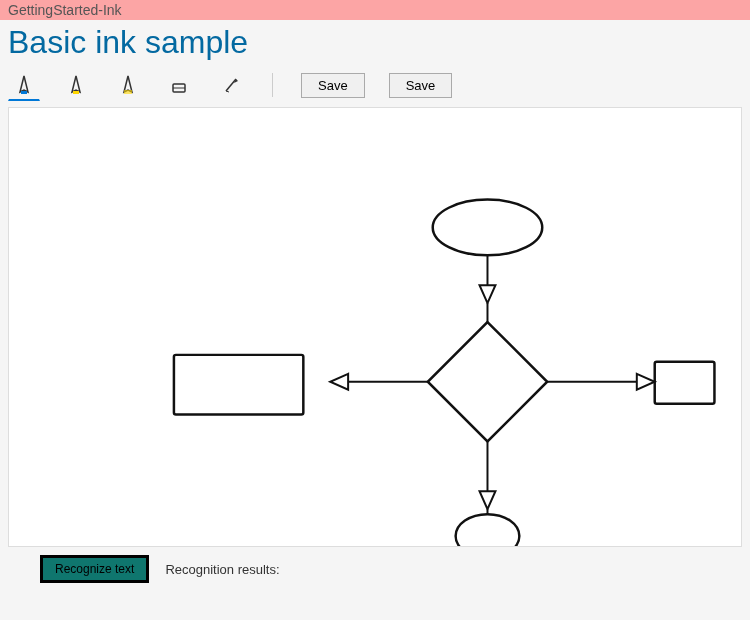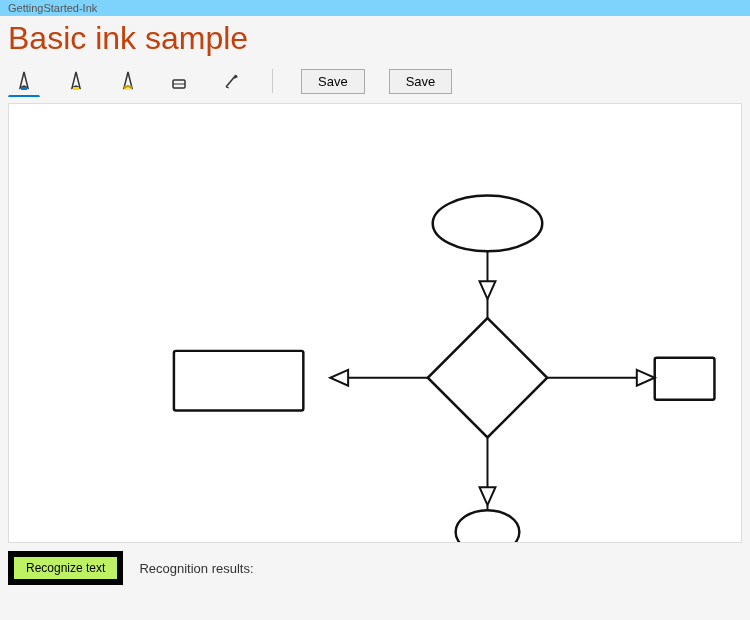--- a/index.html
+++ b/index.html
@@ -4,29 +4,29 @@
   <style>
     * { margin: 0; padding: 0; box-sizing: border-box; }
     body {
       font-family: 'Segoe UI', Arial, sans-serif;
       background: #f5f5f5;
       width: 750px;
       height: 620px;
       overflow: hidden;
     }
     .title-bar {
-      background: #7dd3fc;
+      background: #fca5a5;
       padding: 2px 8px;
-      font-size: 11px;
+      font-size: 14px;
       color: #555;
     }
     .page-title {
       font-size: 32px;
       font-weight: 300;
-      color: #c2410c;
+      color: #0369a1;
       padding: 4px 8px 6px 8px;
     }
     .toolbar {
       display: flex;
       align-items: center;
       padding: 2px 8px 6px 8px;
       gap: 20px;
     }
     .tool-btn {
       width: 32px;
@@ -69,24 +69,25 @@
       height: 100%;
     }
     .bottom-bar {
       display: flex;
       align-items: center;
       padding: 8px 8px;
       gap: 8px;
     }
     .bottom-btn {
       padding: 4px 12px;
-      border: 6px solid #000000;
-      background: #bef264;
+      border: 3px solid #000000;
+      background: #0f766e;
       cursor: pointer;
       font-size: 12px;
+      margin-left: 32px;
     }
     .recognition-label {
       font-size: 13px;
       color: #333;
       margin-left: 8px;
     }
   </style>
 </head>
 <body>
 

